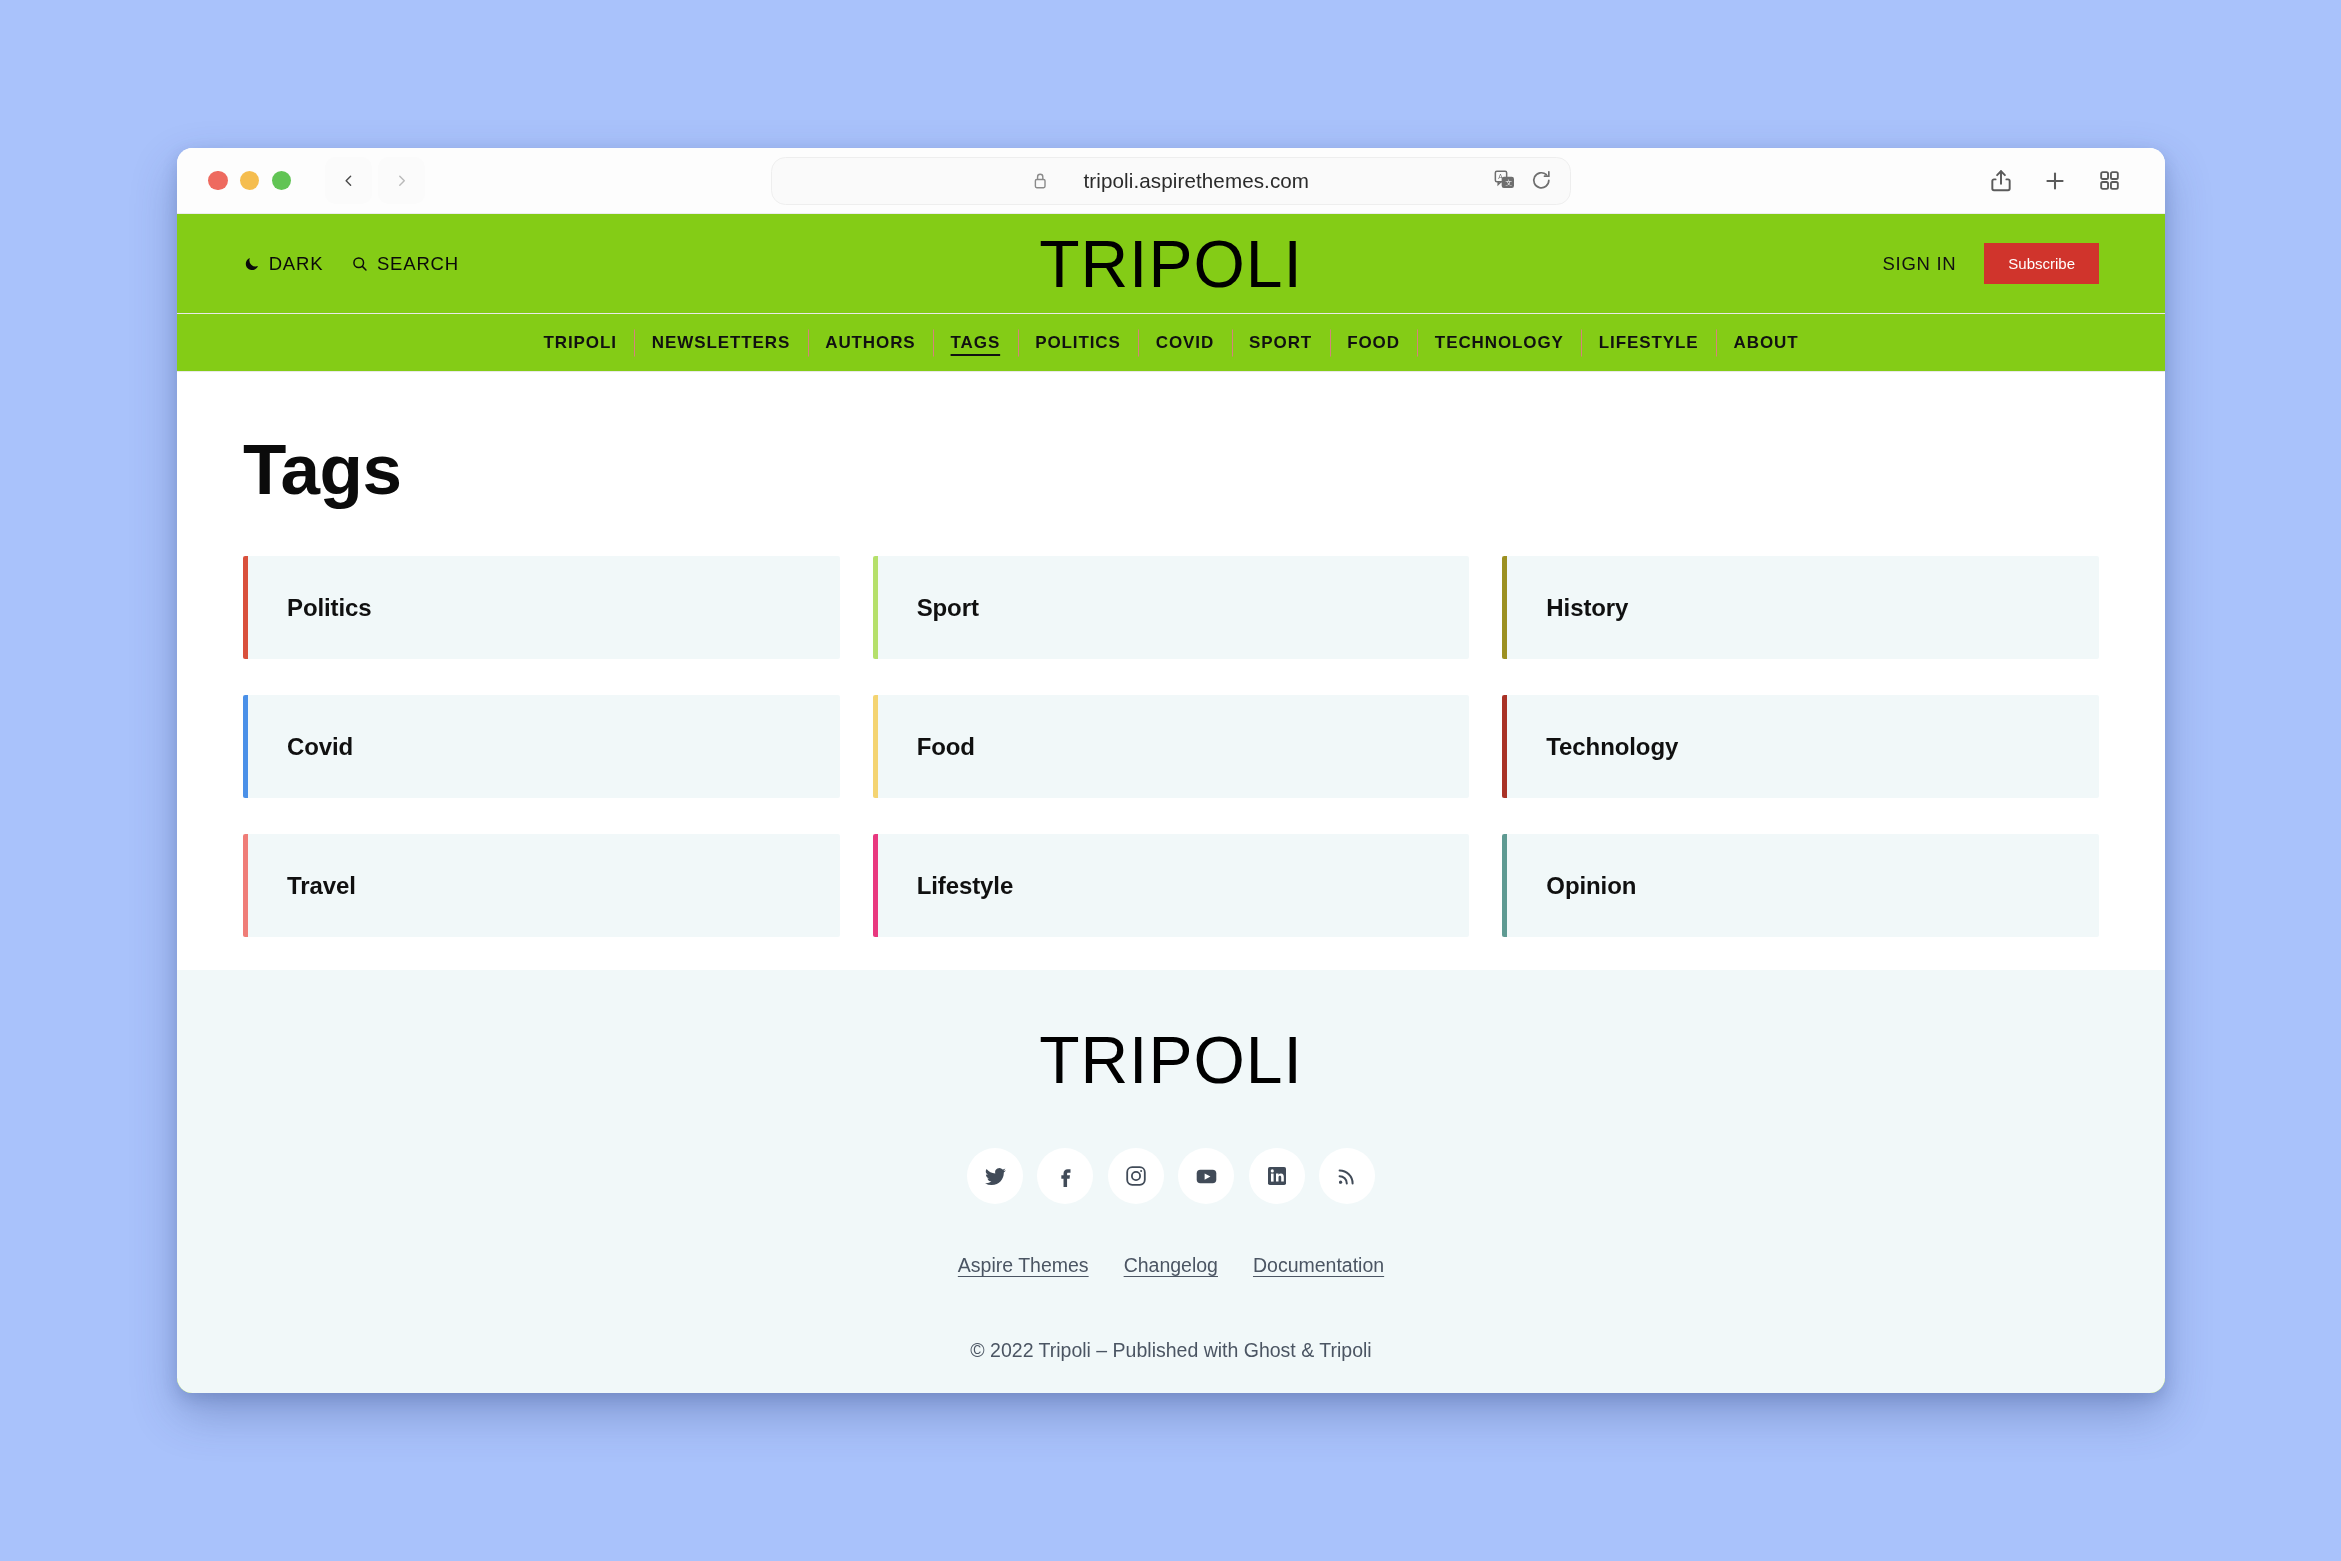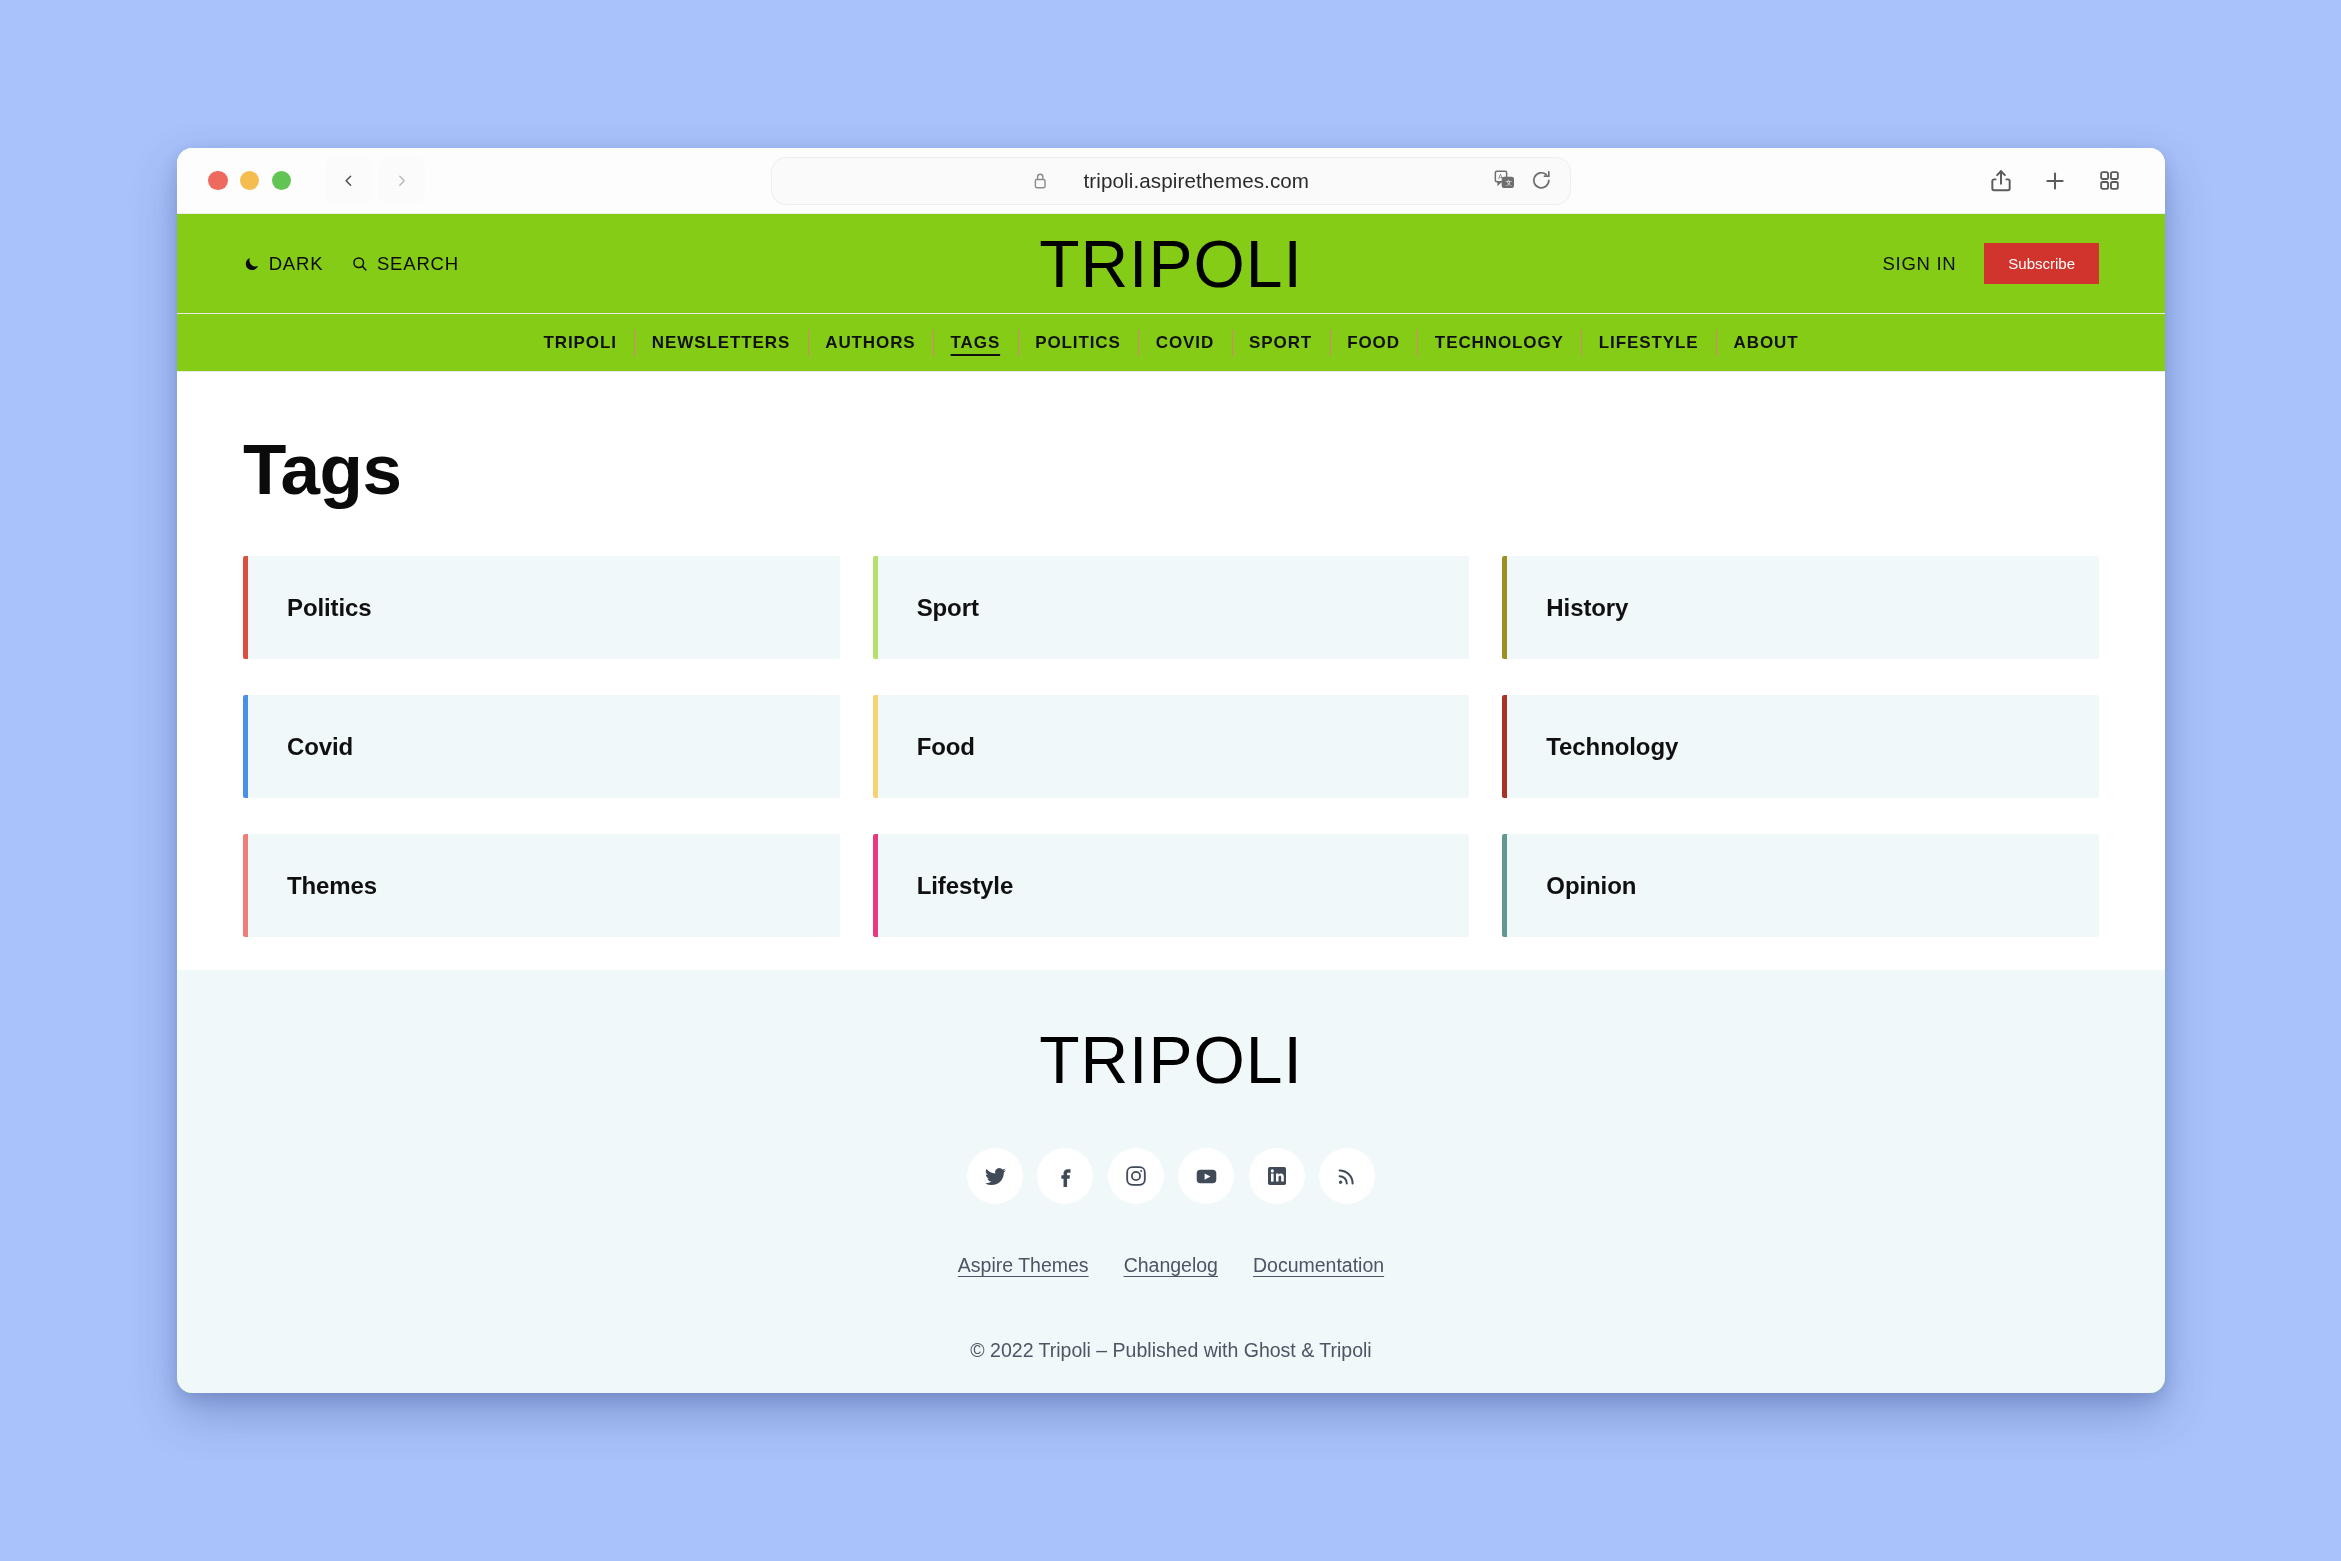--- a/index.html
+++ b/index.html
@@ -461,21 +461,21 @@
           <a class="tag-card" style="border-left-color: rgb(74, 144, 232); background: rgb(241, 248, 249);">
             <span class="tag-name">Covid</span>
           </a>
           <a class="tag-card" style="border-left-color: rgb(244, 212, 114); background: rgb(241, 248, 249);">
             <span class="tag-name">Food</span>
           </a>
           <a class="tag-card" style="border-left-color: rgb(169, 50, 38); background: rgb(241, 248, 249);">
             <span class="tag-name">Technology</span>
           </a>
           <a class="tag-card" style="border-left-color: rgb(239, 125, 120); background: rgb(241, 248, 249);">
-            <span class="tag-name">Themes</span>
+            <span class="tag-name">Travel</span>
           </a>
           <a class="tag-card" style="border-left-color: rgb(232, 56, 127); background: rgb(241, 248, 249);">
             <span class="tag-name">Lifestyle</span>
           </a>
           <a class="tag-card" style="border-left-color: rgb(94, 154, 146); background: rgb(241, 248, 249);">
             <span class="tag-name">Opinion</span>
           </a>
         </div>
     </div>
 

